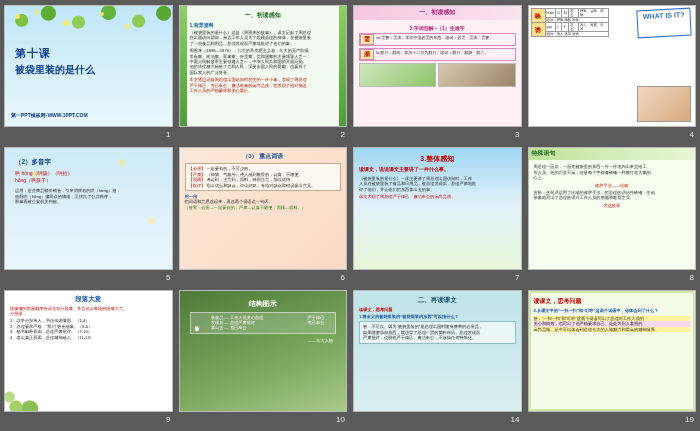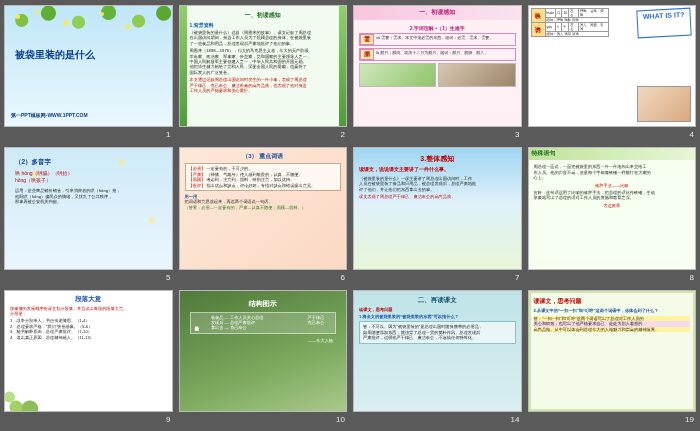--- a/index.html
+++ b/index.html
@@ -141,20 +141,21 @@
 
   <div class="cell">
     <div class="slide s1">
       <div class="leafband"></div>
       <div class="blossom" style="width:5px;height:5px;left:10px;top:8px;"></div>
       <div class="blossom" style="width:4px;height:4px;left:30px;top:4px;"></div>
       <div class="blossom" style="width:6px;height:6px;left:58px;top:14px;"></div>
       <div class="blossom" style="width:4px;height:4px;left:95px;top:6px;"></div>
       <div class="blossom" style="width:5px;height:5px;left:120px;top:18px;"></div>
       <div class="inner" style="padding-top:40px;padding-left:10px;">
+        <h1>第十课</h1>
         <h2>被袋里装的是什么</h2>
       </div>
       <div class="foot">第一PPT模板网-WWW.1PPT.COM</div>
     </div>
     <div class="num">1</div>
   </div>
 
   <div class="cell">
     <div class="slide s2">
       <div class="bar"></div>

